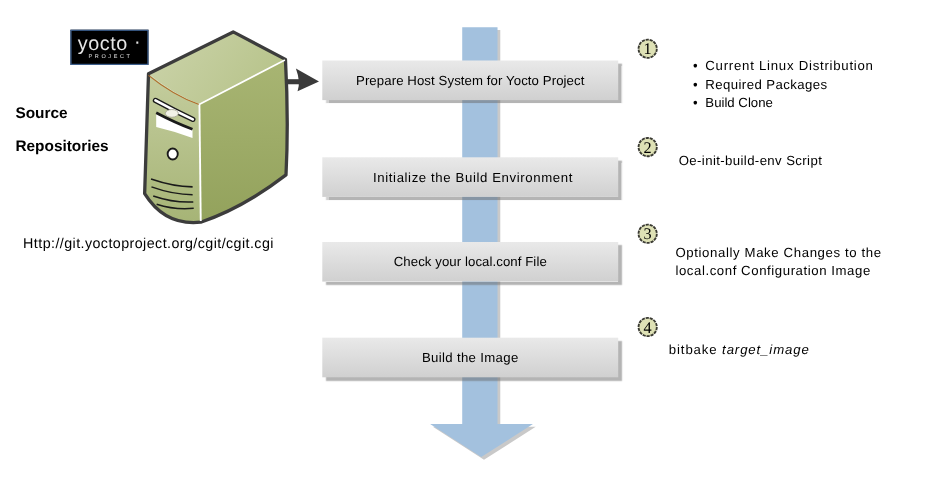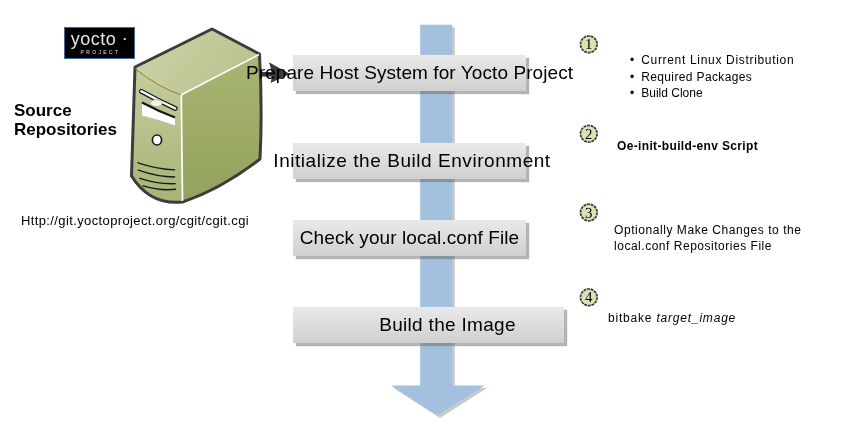--- a/index.html
+++ b/index.html
@@ -1,22 +1,22 @@
 <!DOCTYPE html>
 <html><head>
 <meta charset="utf-8">
 <style>
   html,body{margin:0;padding:0;background:#ffffff;}
   #page{position:relative;width:842px;height:440px;overflow:hidden;
         font-family:"Liberation Sans", sans-serif;}
-  .box{position:absolute;left:293px;width:233px;height:36px;
+  .box{position:absolute;left:293px;width:269px;height:36px;
        background:linear-gradient(#e9e9e9,#d0d0d0);
        box-shadow:3px 3px 1px rgba(105,105,105,0.5);
        display:flex;align-items:center;justify-content:center;
-       font-size:19px;color:#000;white-space:nowrap;z-index:2;}
+       font-size:12px;color:#000;white-space:nowrap;z-index:2;}
   .ann{position:absolute;font-size:12px;color:#000;z-index:3;white-space:nowrap;}
   svg{position:absolute;left:0;top:0;z-index:1;}
 </style>
 </head>
 <body>
 <div id="page">
 
 <svg width="842" height="440" viewBox="0 0 842 440">
   <defs>
     <linearGradient id="gfront" x1="0" y1="0" x2="0" y2="1">
@@ -85,40 +85,40 @@
     <text x="588.8" y="302.3">4</text>
   </g>
 </svg>
 
 <div style="position:absolute;left:64px;top:27px;width:69px;height:30px;background:#000;
             border:1.5px solid #42689b;z-index:3;text-align:center;color:#e5e5e5;">
   <div style="font-size:18px;line-height:19px;margin-top:1px;letter-spacing:0.5px;">yocto <span style="font-size:18px;vertical-align:1px;">·</span></div>
   <div style="font-size:5px;letter-spacing:2.4px;margin-top:0px;padding-left:2px;">PROJECT</div>
 </div>
 
-<div class="ann" style="left:14px;top:101px;font-size:17px;font-weight:bold;line-height:19px;">
+<div class="ann" style="left:14px;top:87px;font-size:14px;font-weight:bold;line-height:30px;">
   Source<br>Repositories</div>
 
 <div class="ann" style="left:21px;top:213px;font-size:13px;letter-spacing:0.38px;">Http://git.yoctoproject.org/cgit/cgit.cgi</div>
 
 <div class="box" style="top:55px;">
       <span style="letter-spacing:0.08px;">Prepare Host System for Yocto Project</span>
     </div>
 <div class="box" style="top:143px;text-align:center;">
       <span style="letter-spacing:0.55px;margin-left:5px;">Initialize the Build Environment</span>
     </div>
 <div class="box" style="top:220px;">
       <span style="letter-spacing:0.07px;">Check your local.conf File</span>
     </div>
-<div class="box" style="top:307px;padding-left:38px;">
+<div class="box" style="top:307px;">
       <span style="letter-spacing:0.3px;">Build the Image</span>
     </div>
 
 <div class="ann" style="left:630px;top:52px;line-height:16.7px;">
   <div>•<span style="display:inline-block;width:7px;"></span><span style="letter-spacing:0.68px;">Current Linux Distribution</span></div>
   <div>•<span style="display:inline-block;width:7px;"></span><span style="letter-spacing:0.37px;">Required Packages</span></div>
   <div>•<span style="display:inline-block;width:7px;"></span><span>Build Clone</span></div>
 </div>
-<div class="ann" style="left:617px;top:139px;letter-spacing:0.35px;font-weight:bold;">Oe-init-build-env Script</div>
-<div class="ann" style="left:614px;top:222px;line-height:16px;"><span style="letter-spacing:0.56px;text-align:right;">Optionally Make Changes to the</span><br><span style="letter-spacing:0.52px;">local.conf Repositories File</span></div>
+<div class="ann" style="left:617px;top:139px;letter-spacing:0.35px;">Oe-init-build-env Script</div>
+<div class="ann" style="left:614px;top:222px;line-height:16px;"><span style="letter-spacing:0.56px;text-align:right;">Optionally Make Changes to the</span><br><span style="letter-spacing:0.52px;">local.conf Configuration Image</span></div>
 <div class="ann" style="left:608px;top:311px;letter-spacing:0.8px;">bitbake <i>target_image</i></div>
 
 </div>
 
 </body></html>

